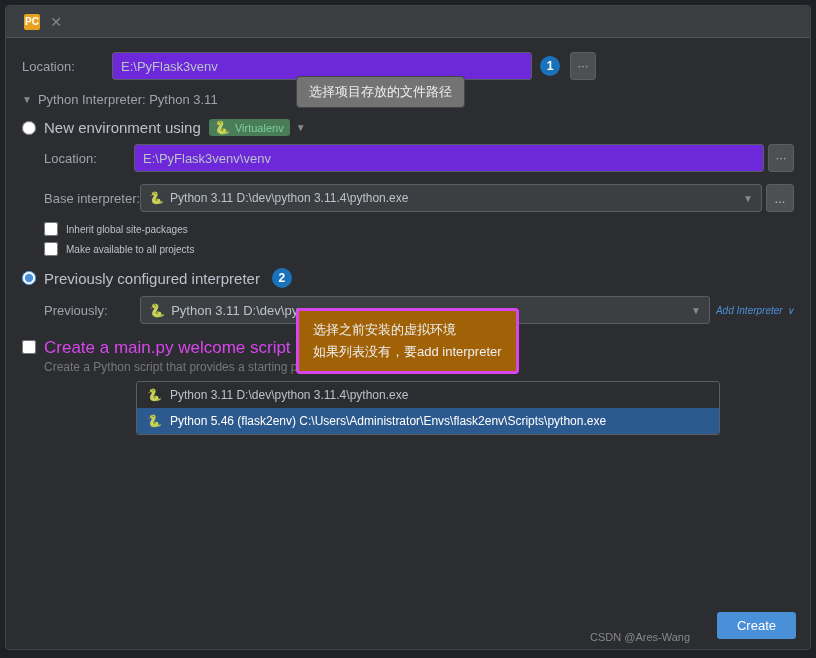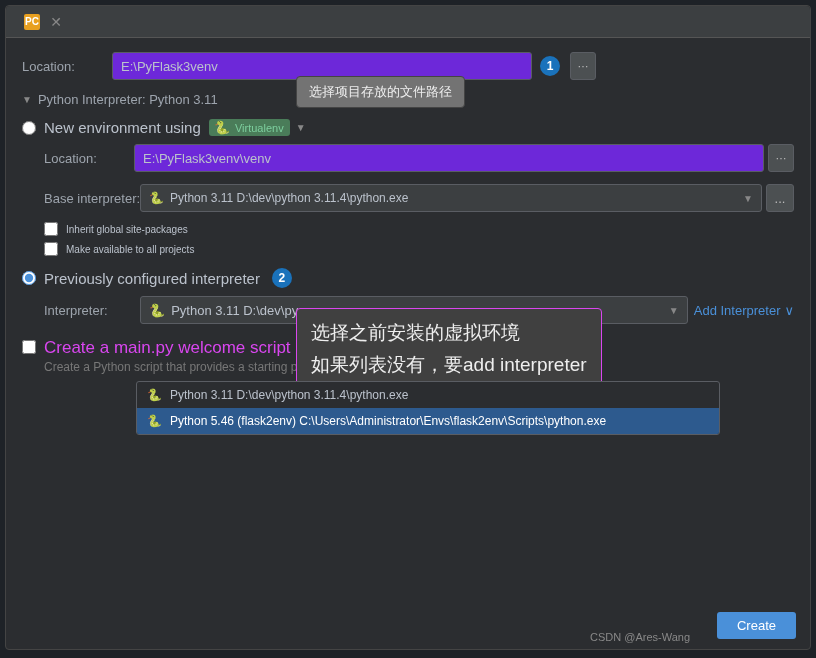--- a/index.html
+++ b/index.html
@@ -208,26 +208,27 @@
       font-size: 13px;
       flex: 1;
       display: flex;
       align-items: center;
       justify-content: space-between;
       cursor: pointer;
     }
 
     .add-interpreter-btn {
       color: #4a90d9;
-      font-size: 13px;
+      font-size: 10px;
       cursor: pointer;
       white-space: nowrap;
       display: flex;
       align-items: center;
       gap: 4px;
+      font-style: italic;
     }
 
     .create-main-row {
       display: flex;
       align-items: flex-start;
       margin-top: 14px;
     }
 
     .create-main-text {
       color: #d946ef;
@@ -251,26 +252,26 @@
       color: #eee;
       font-size: 13px;
       white-space: nowrap;
       z-index: 100;
     }
 
     .tooltip-bubble-2 {
       position: absolute;
       top: 270px;
       left: 290px;
-      background: #404040;
-      border: 1px solid #d946ef;
+      background: #a16207;
+      border: 3px solid #d946ef;
       border-radius: 4px;
       padding: 8px 14px;
       color: #eee;
-      font-size: 19px;
+      font-size: 13px;
       z-index: 100;
       line-height: 1.7;
     }
 
     .circle-badge {
       display: inline-flex;
       align-items: center;
       justify-content: center;
       width: 20px;
       height: 20px;
@@ -449,21 +450,21 @@
       <span class="circle-badge" style="margin-left:12px;">2</span>
     </div>
 
     <div class="tooltip-bubble-2">
       <span>选择之前安装的虚拟环境</span><br>
       <span>如果列表没有，要add interpreter</span>
     </div>
 
     <div class="indented">
       <div class="interpreter-row">
-        <span class="form-label">Interpreter:</span>
+        <span class="form-label">Previously:</span>
         <div class="interpreter-dropdown">
           <span style="display:flex;align-items:center;gap:6px;">
             <span>🐍</span>
             <span>Python 3.11  D:\dev\py...</span>
           </span>
           <span class="dropdown-arrow">▼</span>
         </div>
         <div class="add-interpreter-btn">
           <span>Add Interpreter</span>
           <span>∨</span>

